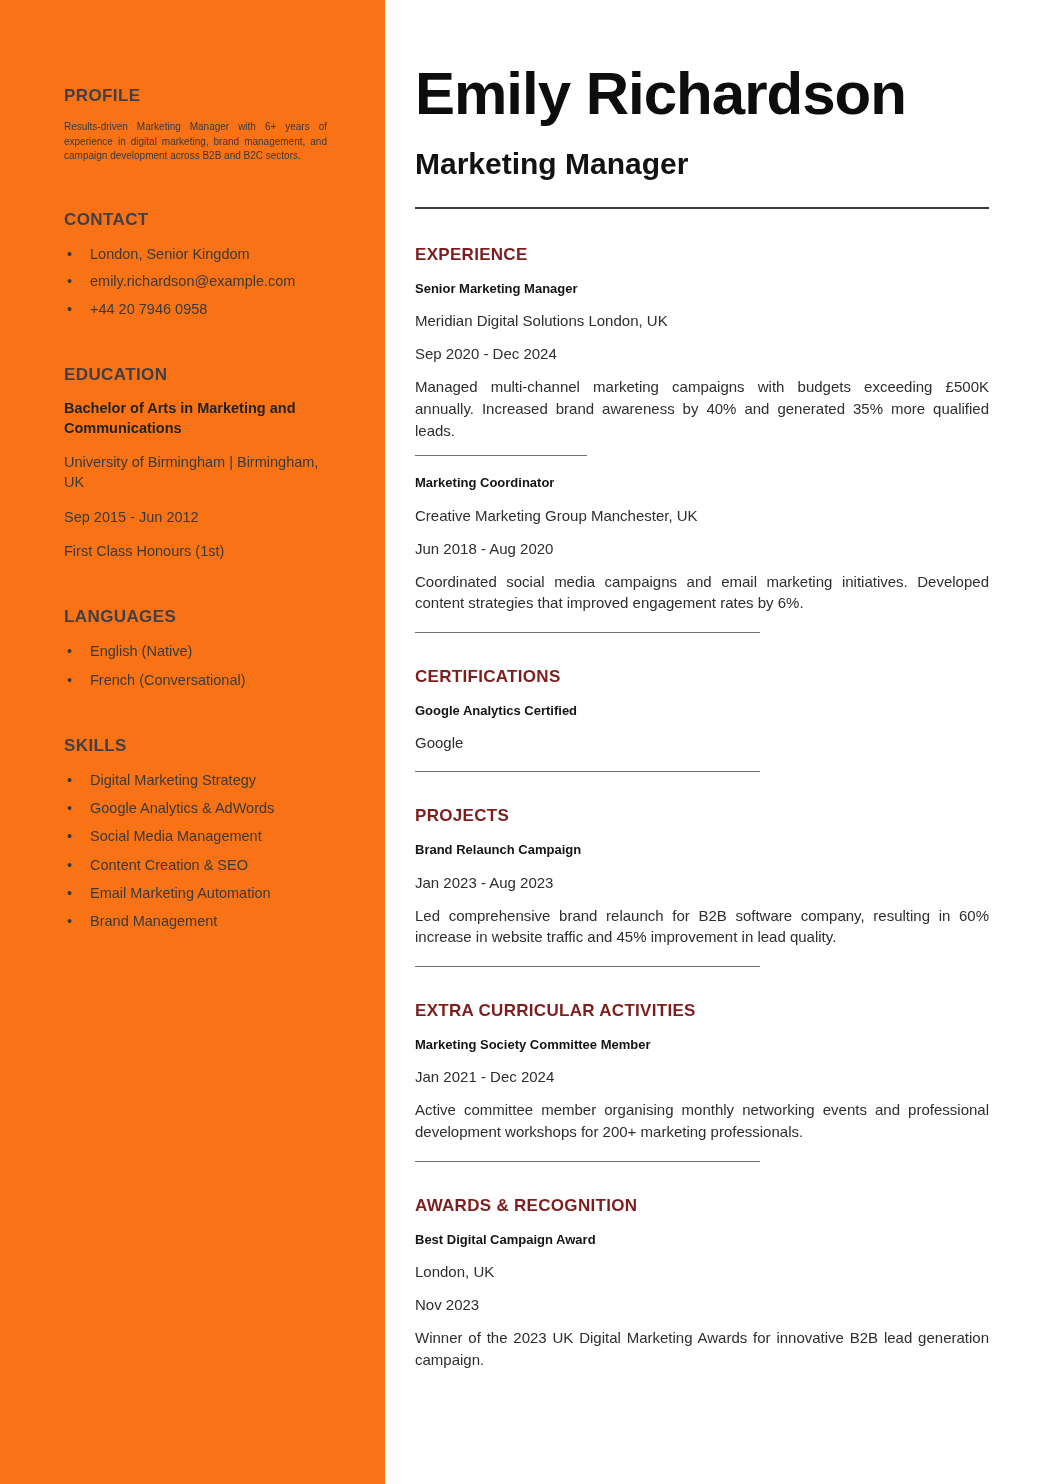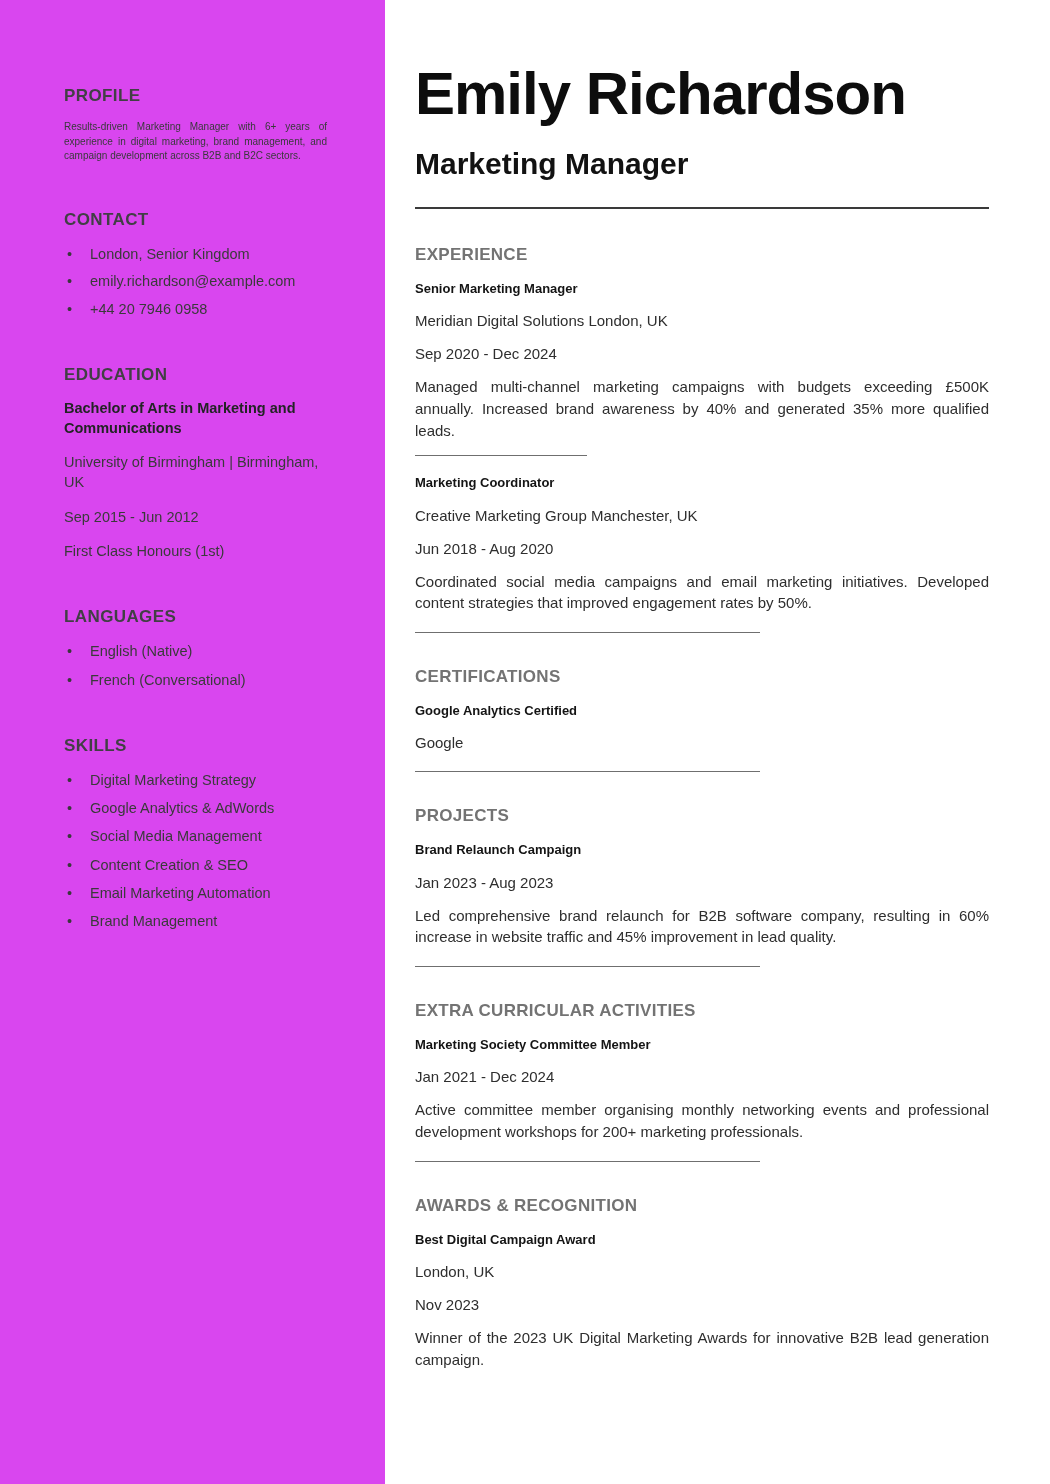--- a/index.html
+++ b/index.html
@@ -13,21 +13,21 @@
   }
   .page {
     display: flex;
     width: 1050px;
     min-height: 1484px;
   }
   
   .sidebar {
     width: 385px;
     min-width: 385px;
-    background: #d946ef;
+    background: #f97316;
     box-sizing: border-box;
     padding: 86px 58px 40px 64px;
     color: #3a3a3a;
   }
   .side-heading {
     font-size: 17px;
     font-weight: bold;
     letter-spacing: 0.4px;
     color: #413f44;
     margin: 0 0 14px 0;
@@ -96,21 +96,21 @@
   }
   .head-rule {
     border: none;
     border-top: 2px solid #3a3a3a;
     margin: 0 0 36px 0;
   }
   .section-heading {
     font-size: 17px;
     font-weight: bold;
     letter-spacing: 0.3px;
-    color: #737373;
+    color: #7f1d1d;
     margin: 0 0 15px 0;
   }
   .entry-title {
     font-size: 13px;
     font-weight: bold;
     color: #141414;
     margin: 0 0 12px 0;
     line-height: 1.4;
   }
   .entry-line {
@@ -201,21 +201,21 @@
         <p class="entry-line">Sep 2020 - Dec 2024</p>
         <p class="entry-desc">Managed multi-channel marketing campaigns with budgets exceeding £500K annually. Increased brand awareness by 40% and generated 35% more qualified leads.</p>
       </div>
 
       <hr class="sep short">
 
       <div>
         <p class="entry-title">Marketing Coordinator</p>
         <p class="entry-line">Creative Marketing Group Manchester, UK</p>
         <p class="entry-line">Jun 2018 - Aug 2020</p>
-        <p class="entry-desc">Coordinated social media campaigns and email marketing initiatives. Developed content strategies that improved engagement rates by 50%.</p>
+        <p class="entry-desc">Coordinated social media campaigns and email marketing initiatives. Developed content strategies that improved engagement rates by 6%.</p>
       </div>
     </section>
 
     <hr class="sep">
 
     <section class="section">
       <h3 class="section-heading">CERTIFICATIONS</h3>
       <div>
         <p class="entry-title">Google Analytics Certified</p>
         <p class="entry-line">Google</p>

